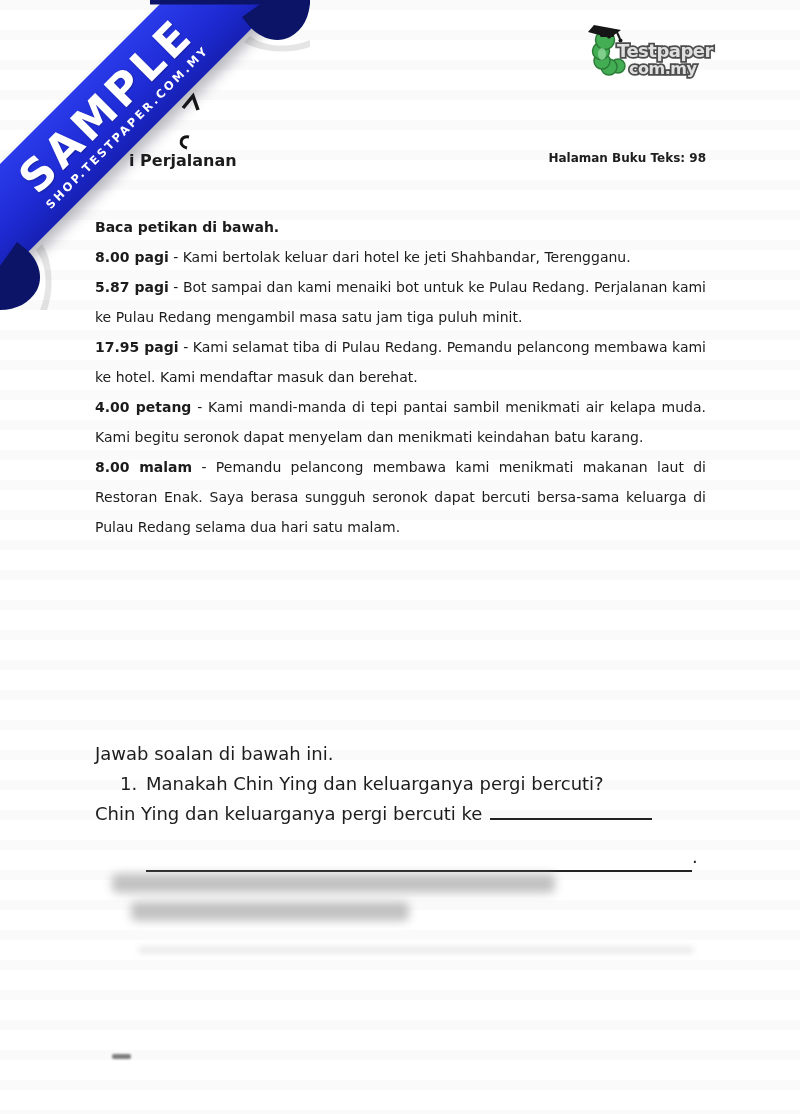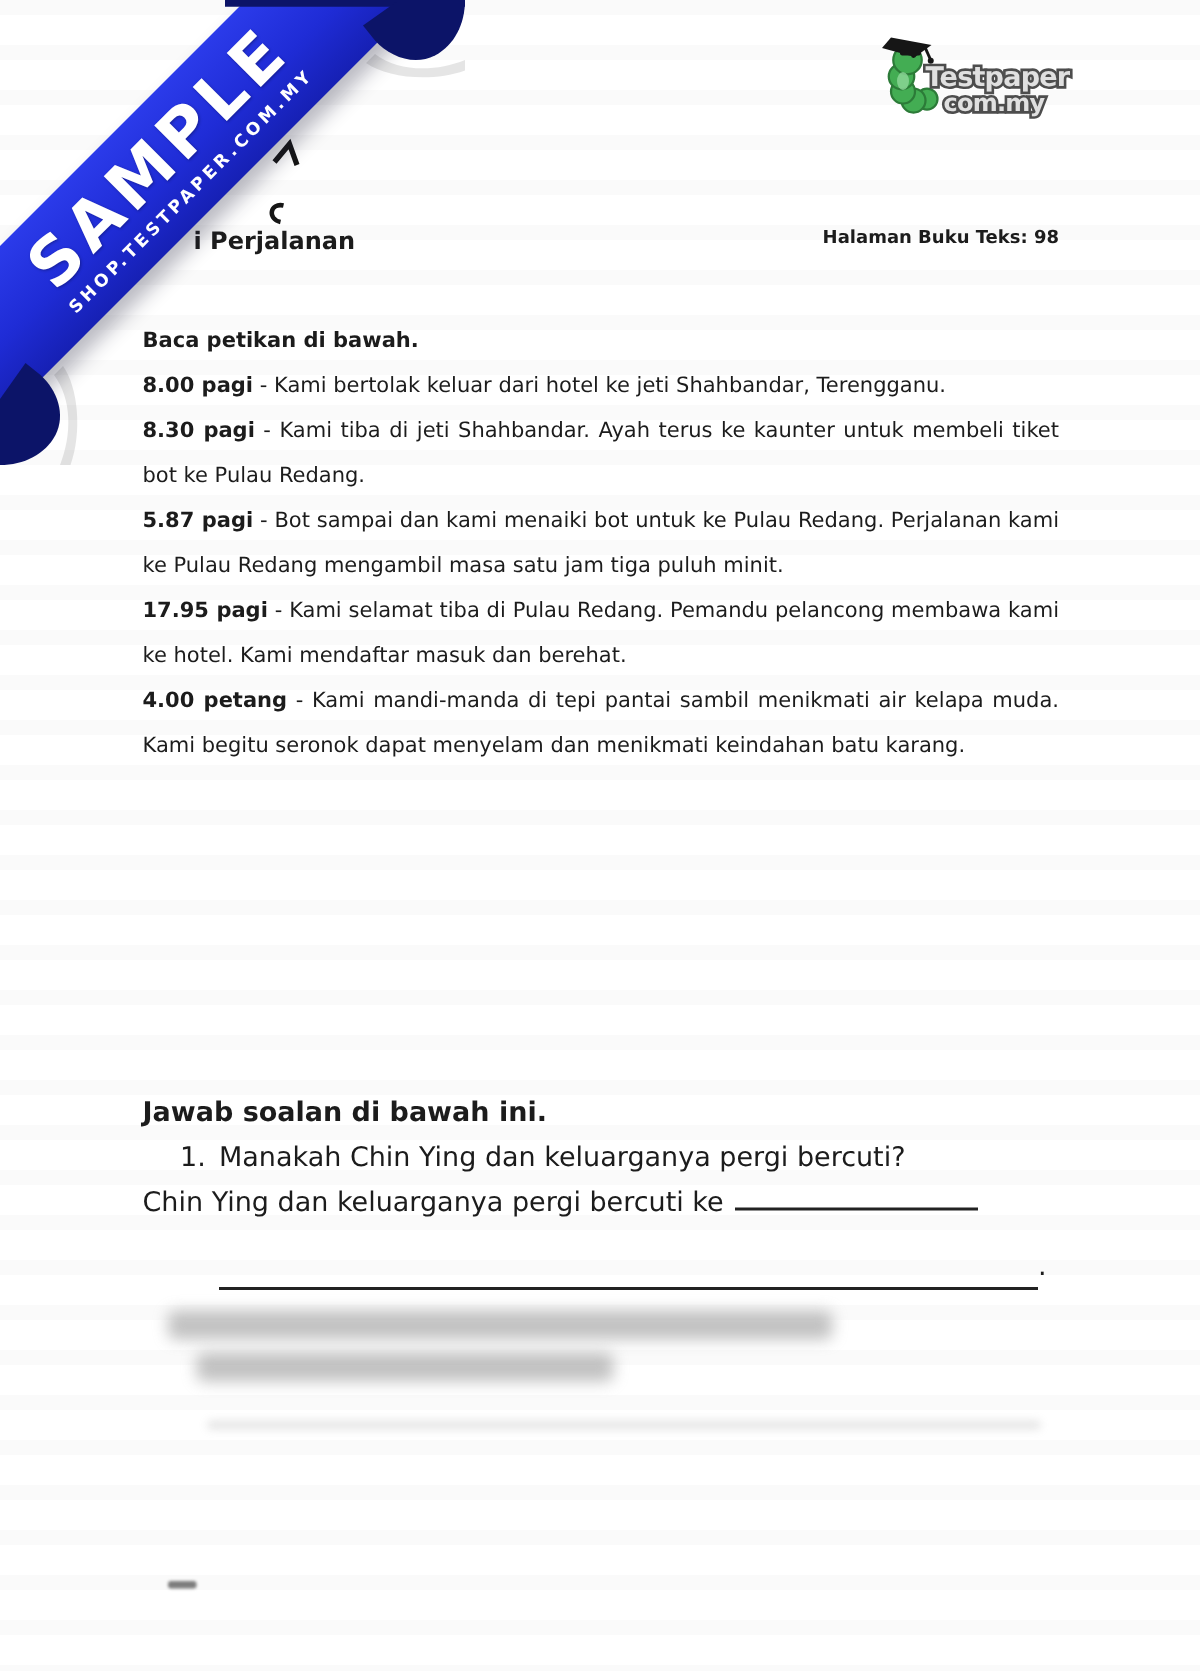--- a/index.html
+++ b/index.html
@@ -45,21 +45,21 @@
 
   
   .passage{position:absolute;left:95px;top:212px;width:611px;font-size:14px;line-height:30px;}
   .passage-instruction{font-weight:bold;}
   p.entry{margin:0;text-align:justify;}
   .time{font-weight:bold;margin-top:29px;}
   .ital{}
 
   
   .questions{position:absolute;left:95px;top:727px;width:611px;font-size:18px;line-height:30px;}
-  .q-instruction{font-weight:bold;}
+  .q-instruction{font-weight:normal;margin-top:12px;}
   .q-row{display:flex;margin-left:25px;}
   .q-num{width:26px;flex:0 0 auto;}
   .answer-row{white-space:nowrap;}
   .blank-short{
     display:inline-block;width:162px;height:1em;
     border-bottom:2.5px solid #222;margin-left:8px;vertical-align:baseline;
   }
   .blank-long-row{margin-left:51px;margin-top:13px;display:flex;align-items:flex-end;}
   .blank-long{display:inline-block;width:546px;height:1.2em;border-bottom:2.5px solid #222;}
 
@@ -127,28 +127,28 @@
   </svg>
 
   <div class="unit-title">i Perjalanan</div>
   <div class="page-ref">Halaman Buku Teks: 98</div>
 
   <div class="passage">
     <p class="entry passage-instruction">Baca petikan di bawah.</p>
 
     <p class="entry"><span class="time">8.00 pagi</span><span> - </span><span>Kami bertolak </span><span class="ital">keluar</span><span> dari hotel ke jeti Shahbandar, Terengganu.</span></p>
 
-    <p class="entry"><span class="time">8.30 pagi</span><span> - </span><span>Kami tiba di jeti Shahbandar. Ayah terus ke kaunter untuk membeli tiket bot ke Pulau Redang.</span></p>
 
     <p class="entry"><span class="time">5.87 pagi</span><span> - </span><span>Bot sampai dan kami menaiki bot untuk ke Pulau Redang. Perjalanan kami ke Pulau Redang mengambil masa satu jam tiga puluh minit.</span></p>
 
     <p class="entry"><span class="time">17.95 pagi</span><span> - </span><span>Kami selamat tiba di Pulau Redang. Pemandu pelancong membawa kami ke hotel. Kami mendaftar masuk dan berehat.</span></p>
 
     <p class="entry"><span class="time">4.00 petang</span><span> - </span><span>Kami mandi-manda di tepi pantai sambil menikmati air kelapa muda. Kami begitu seronok dapat menyelam dan menikmati keindahan batu karang.</span></p>
 
+    <p class="entry"><span class="time">8.00 malam</span><span> - </span><span>Pemandu pelancong membawa kami menikmati makanan laut di Restoran Enak. Saya berasa sungguh seronok dapat bercuti bersa-sama keluarga di Pulau Redang selama dua hari satu malam.</span></p>
   </div>
 
   <div class="questions">
     <div class="q-instruction">Jawab soalan di bawah ini.</div>
     <div class="q-row">
       <span class="q-num">1.</span>
       <span>Manakah Chin Ying dan keluarganya pergi bercuti?</span>
     </div>
     <div class="answer-row">
       <span>Chin Ying dan keluarganya pergi bercuti ke</span><span class="blank-short"></span>

